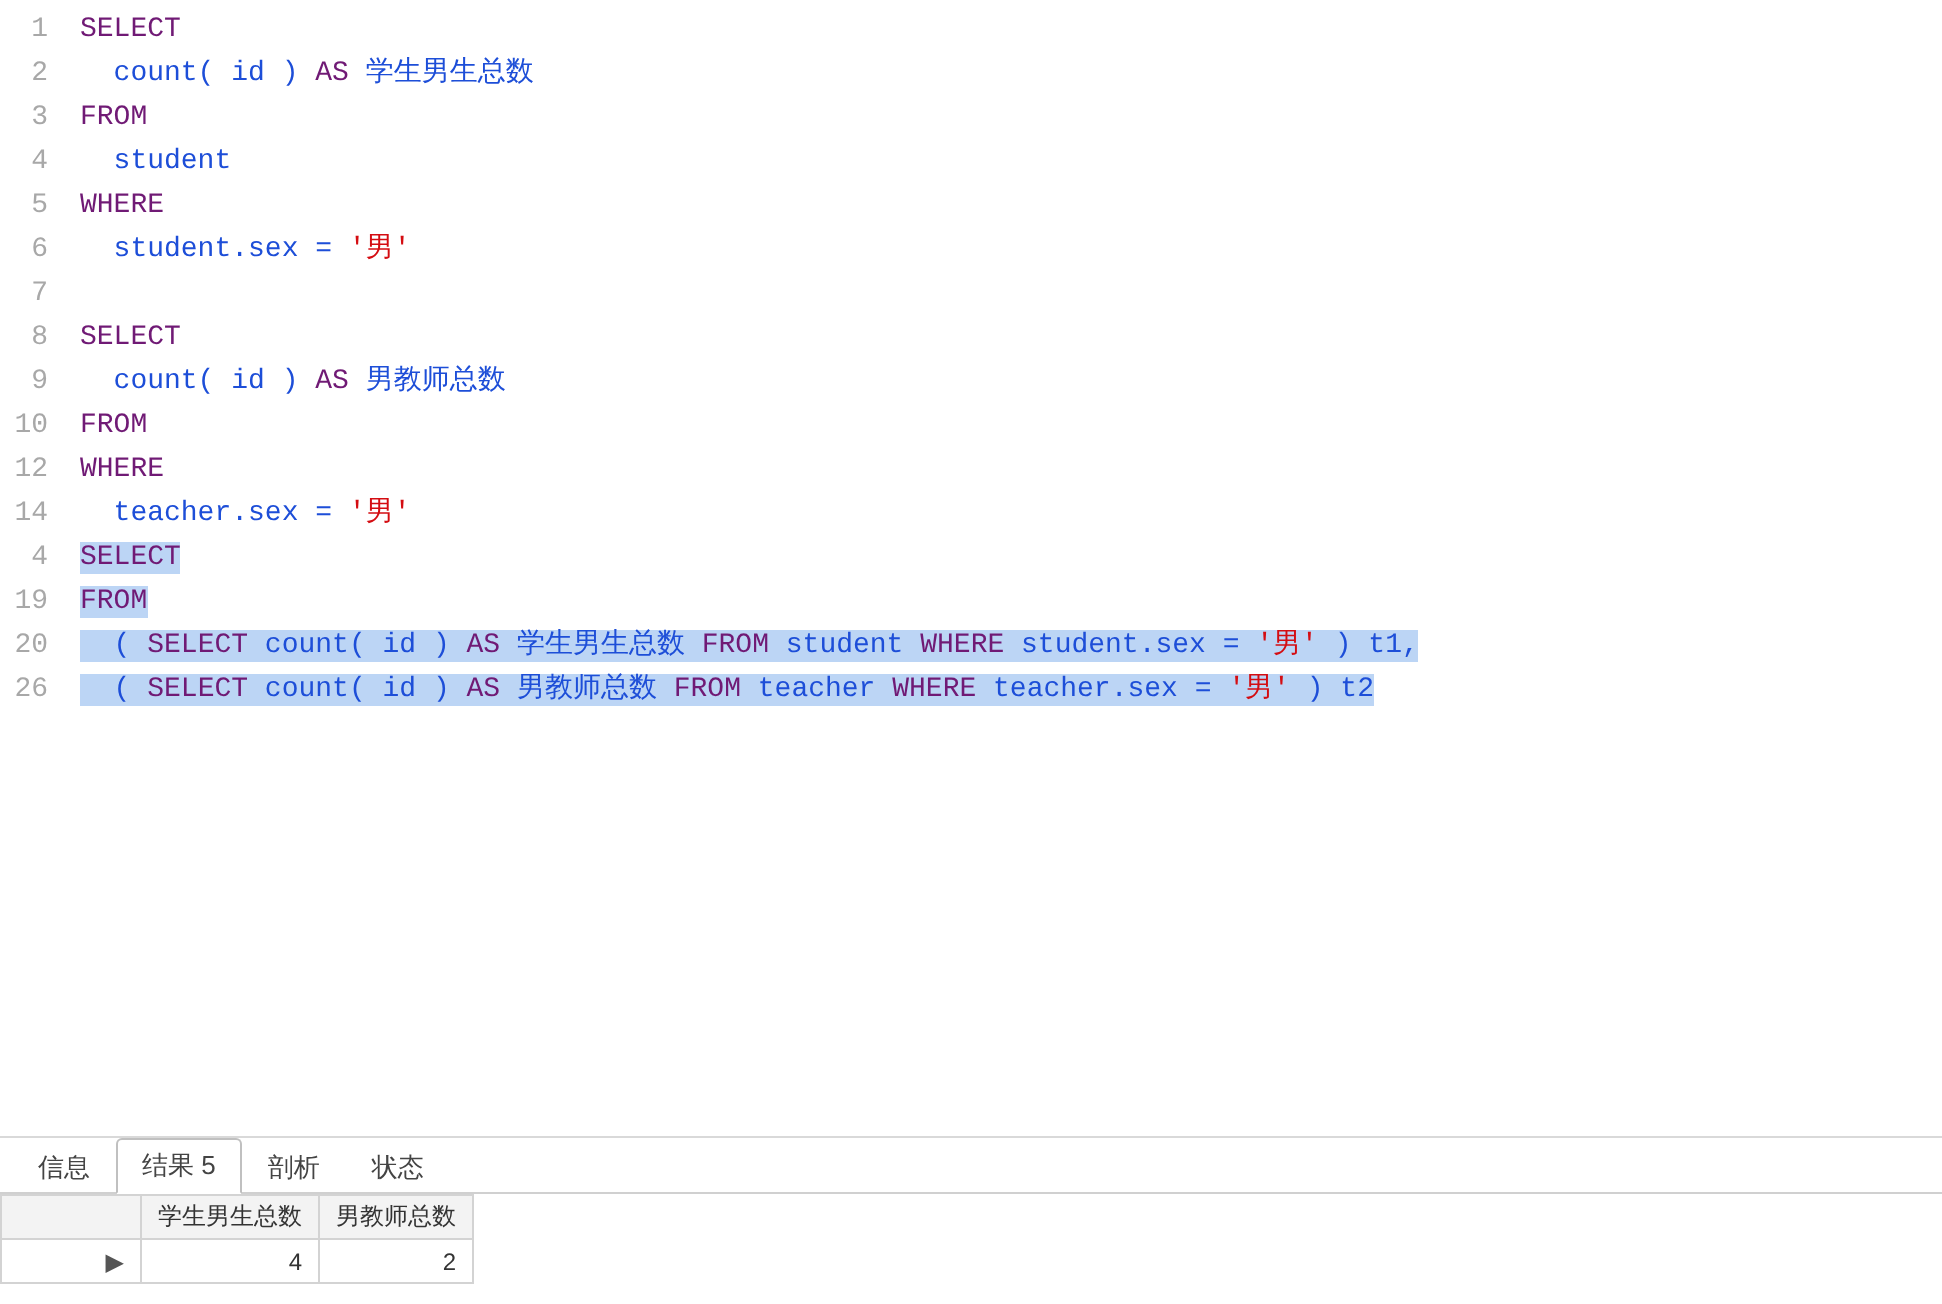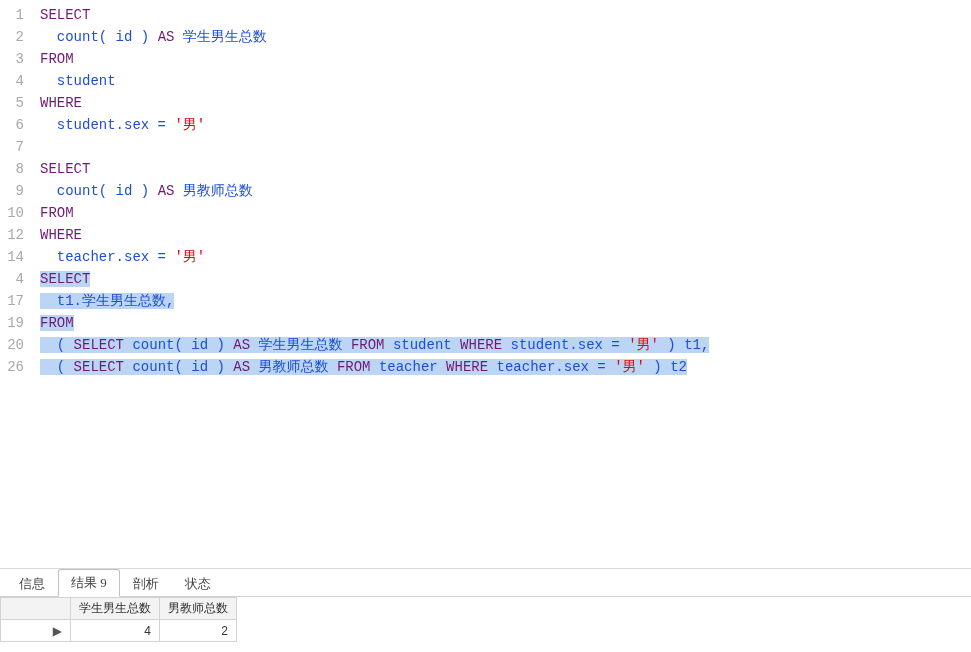--- a/index.html
+++ b/index.html
@@ -44,21 +44,21 @@
 
     .panel {
       border-top: 1px solid #d9d9d9;
       background: #ffffff;
       height: 84px;
       display: flex;
       flex-direction: column;
     }
     .tabs {
       display: flex;
-      font-family: Liberation Serif, serif;
+      font-family: Liberation Sans, sans-serif;
       font-size: 13px;
       height: 28px;
       align-items: flex-end;
       padding-left: 6px;
       border-bottom: 1px solid #d0d0d0;
       margin-bottom: 0;
     }
     .tab {
       padding: 4px 12px;
       color: #444;
@@ -165,41 +165,37 @@
     </div>
     <div class="line">
       <div class="gutter">14</div>
       <div class="code"><span class="txt">  teacher.sex = </span><span class="str">'男'</span></div>
     </div>
     <div class="line">
       <div class="gutter">4</div>
       <div class="code"><span class="sel"><span class="kw">SELECT</span></span></div>
     </div>
     <div class="line">
-      <div class="gutter">17</div>
-      <div class="code"><span class="sel"><span class="txt">  t1.学生男生总数,</span></span></div>
-    </div>
-    <div class="line">
       <div class="gutter">19</div>
       <div class="code"><span class="sel"><span class="kw">FROM</span></span></div>
     </div>
     <div class="line">
       <div class="gutter">20</div>
       <div class="code"><span class="sel"><span class="txt">  ( </span><span class="kw">SELECT</span><span class="txt"> count( id ) </span><span class="kw">AS</span><span class="txt"> 学生男生总数 </span><span class="kw">FROM</span><span class="txt"> student </span><span class="kw">WHERE</span><span class="txt"> student.sex = </span><span class="str">'男'</span><span class="txt"> ) t1,</span></span></div>
     </div>
     <div class="line">
       <div class="gutter">26</div>
       <div class="code"><span class="sel"><span class="txt">  ( </span><span class="kw">SELECT</span><span class="txt"> count( id ) </span><span class="kw">AS</span><span class="txt"> 男教师总数 </span><span class="kw">FROM</span><span class="txt"> teacher </span><span class="kw">WHERE</span><span class="txt"> teacher.sex = </span><span class="str">'男'</span><span class="txt"> ) t2</span></span></div>
     </div>
   </div>
 
 <div class="panel">
   <div class="tabs">
     <div class="tab">信息</div>
-    <div class="tab active">结果 9</div>
+    <div class="tab active">结果 5</div>
     <div class="tab">剖析</div>
     <div class="tab">状态</div>
   </div>
   <div class="results">
     <table>
       <thead>
         <tr>
           <th class="cornercell"></th>
           <th>学生男生总数</th>
           <th>男教师总数</th>

